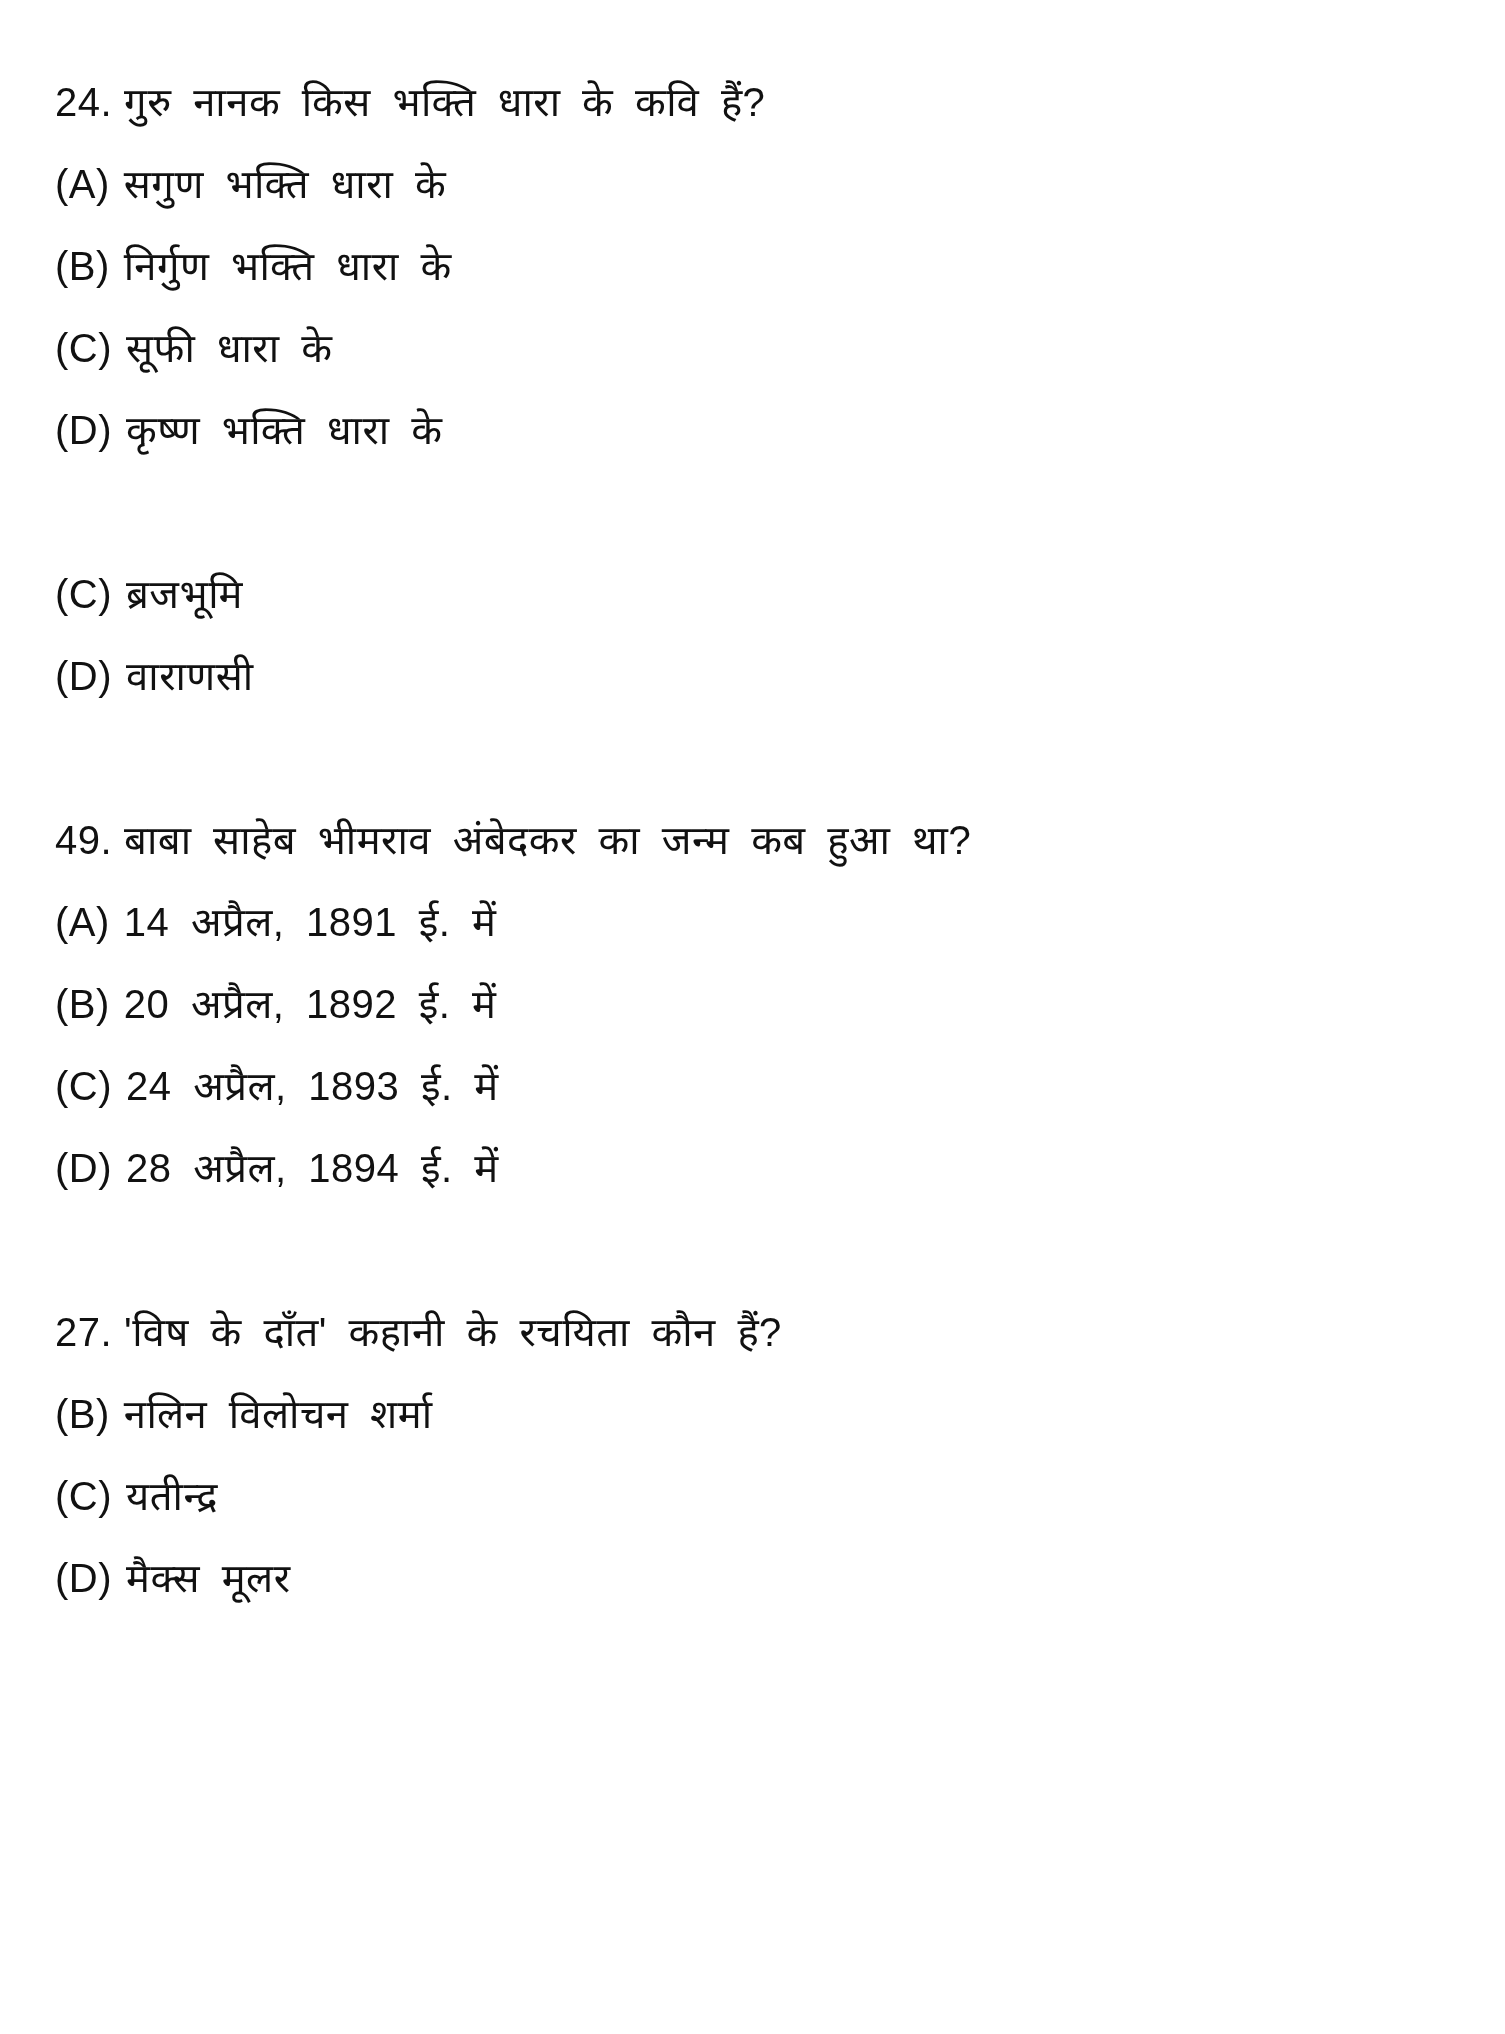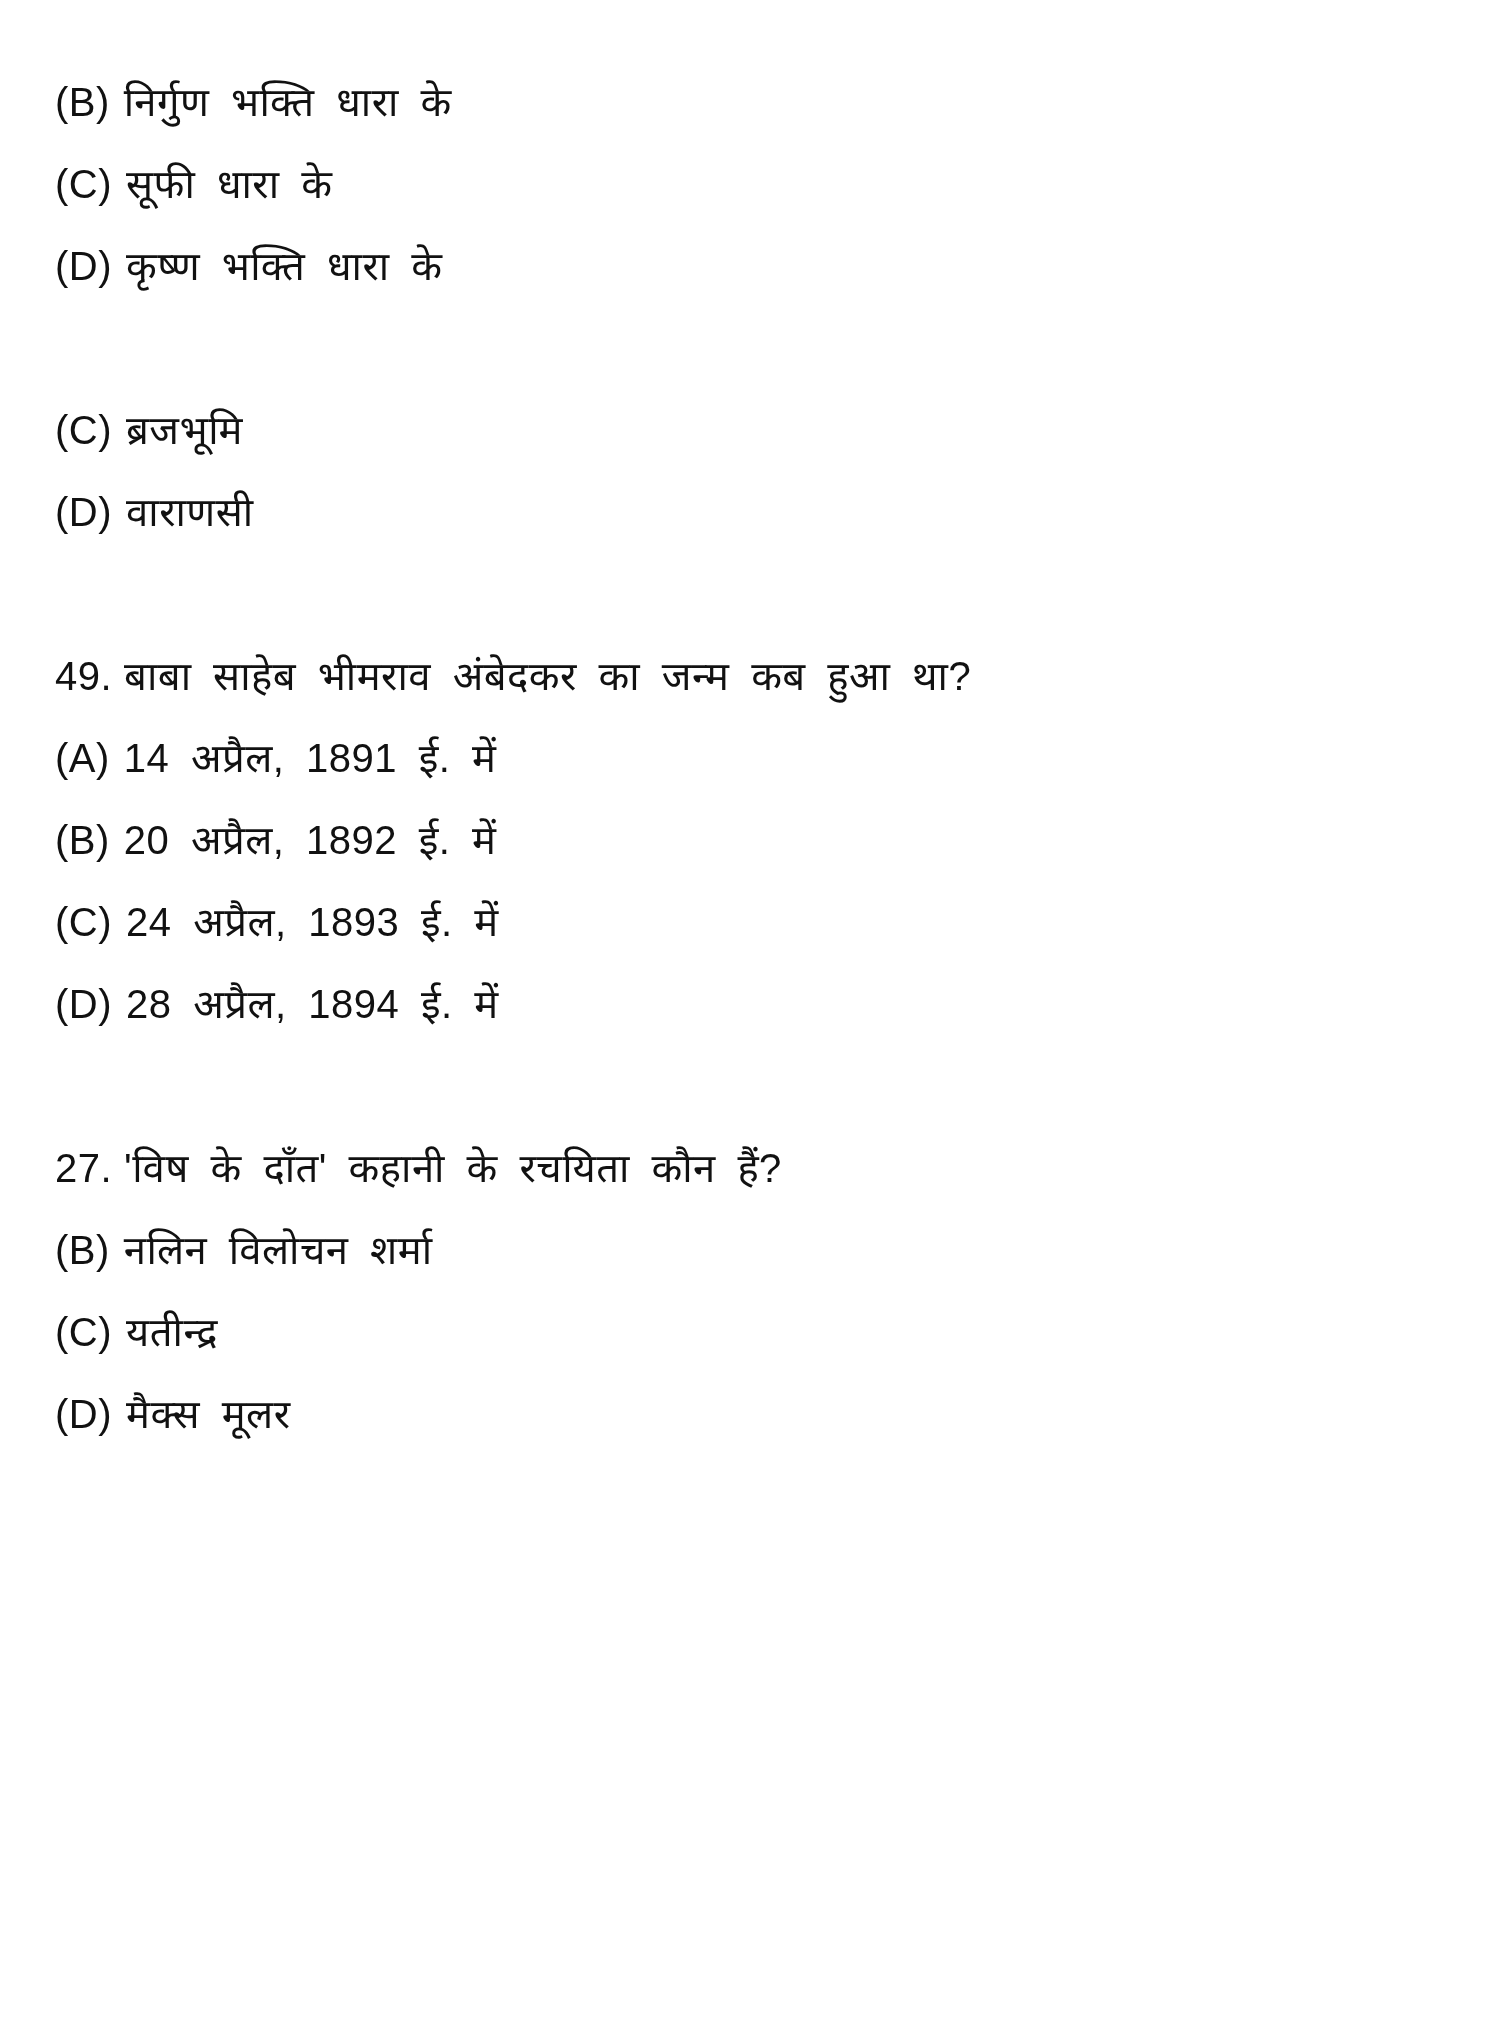--- a/index.html
+++ b/index.html
@@ -42,20 +42,26 @@
     .word-gap {
       word-spacing: 10px;
     }
   </style>
 </head>
 <body>
 
 <div class="page">
 
   <div class="question-block">
+    <div class="line">
+      <span class="qnum">24.</span><span class="word-gap">गुरु नानक किस भक्ति धारा के कवि हैं?</span>
+    </div>
+    <div class="line">
+      <span class="opt-label">(A)</span><span class="word-gap">सगुण भक्ति धारा के</span>
+    </div>
     <div class="line">
       <span class="opt-label">(B)</span><span class="word-gap">निर्गुण भक्ति धारा के</span>
     </div>
     <div class="line">
       <span class="opt-label">(C)</span><span class="word-gap">सूफी धारा के</span>
     </div>
     <div class="line">
       <span class="opt-label">(D)</span><span class="word-gap">कृष्ण भक्ति धारा के</span>
     </div>
   </div>

